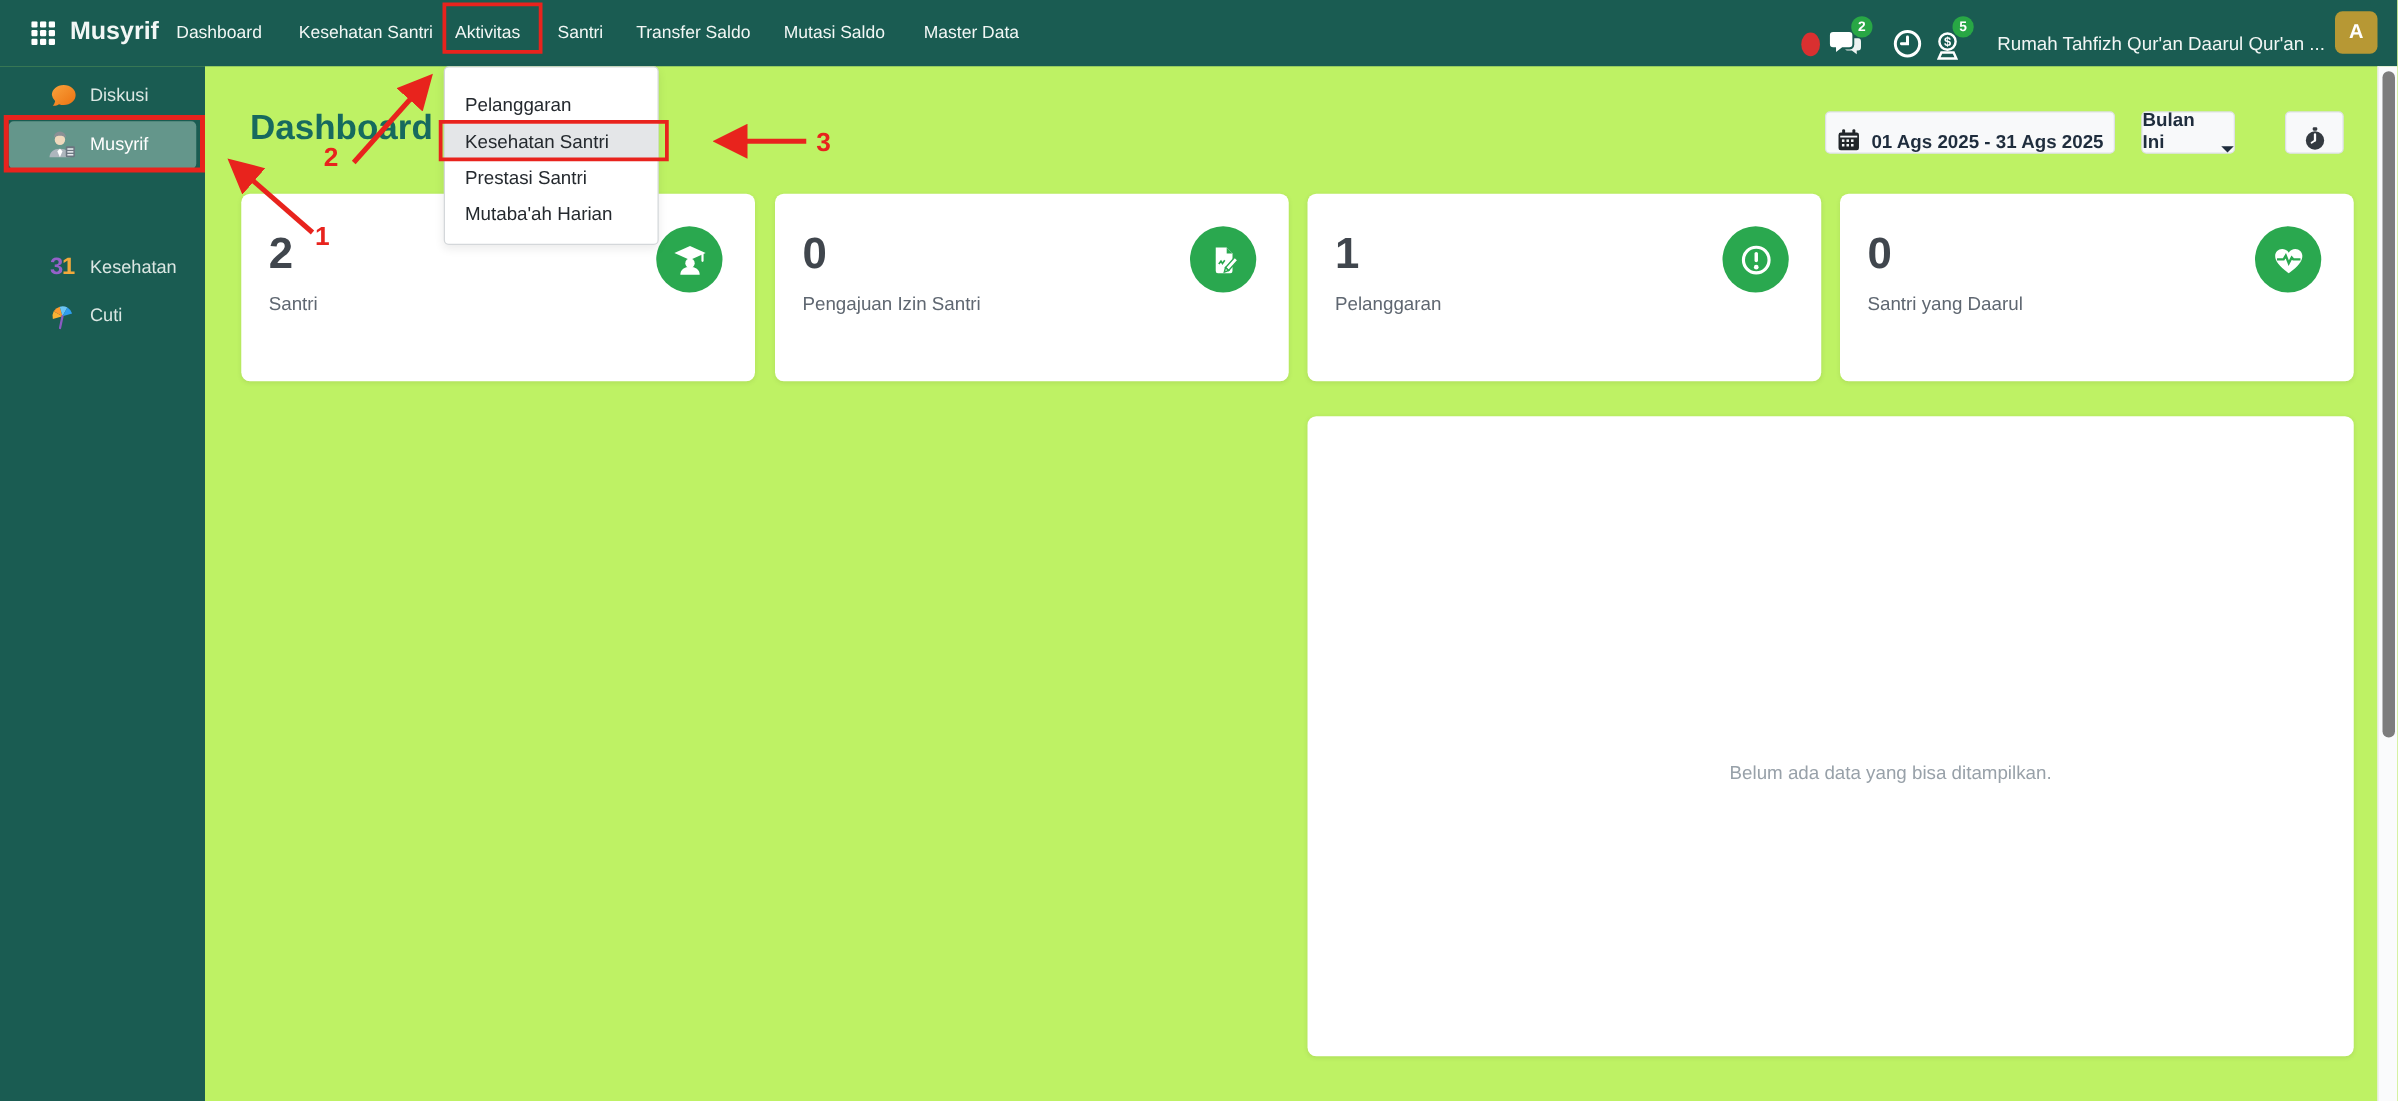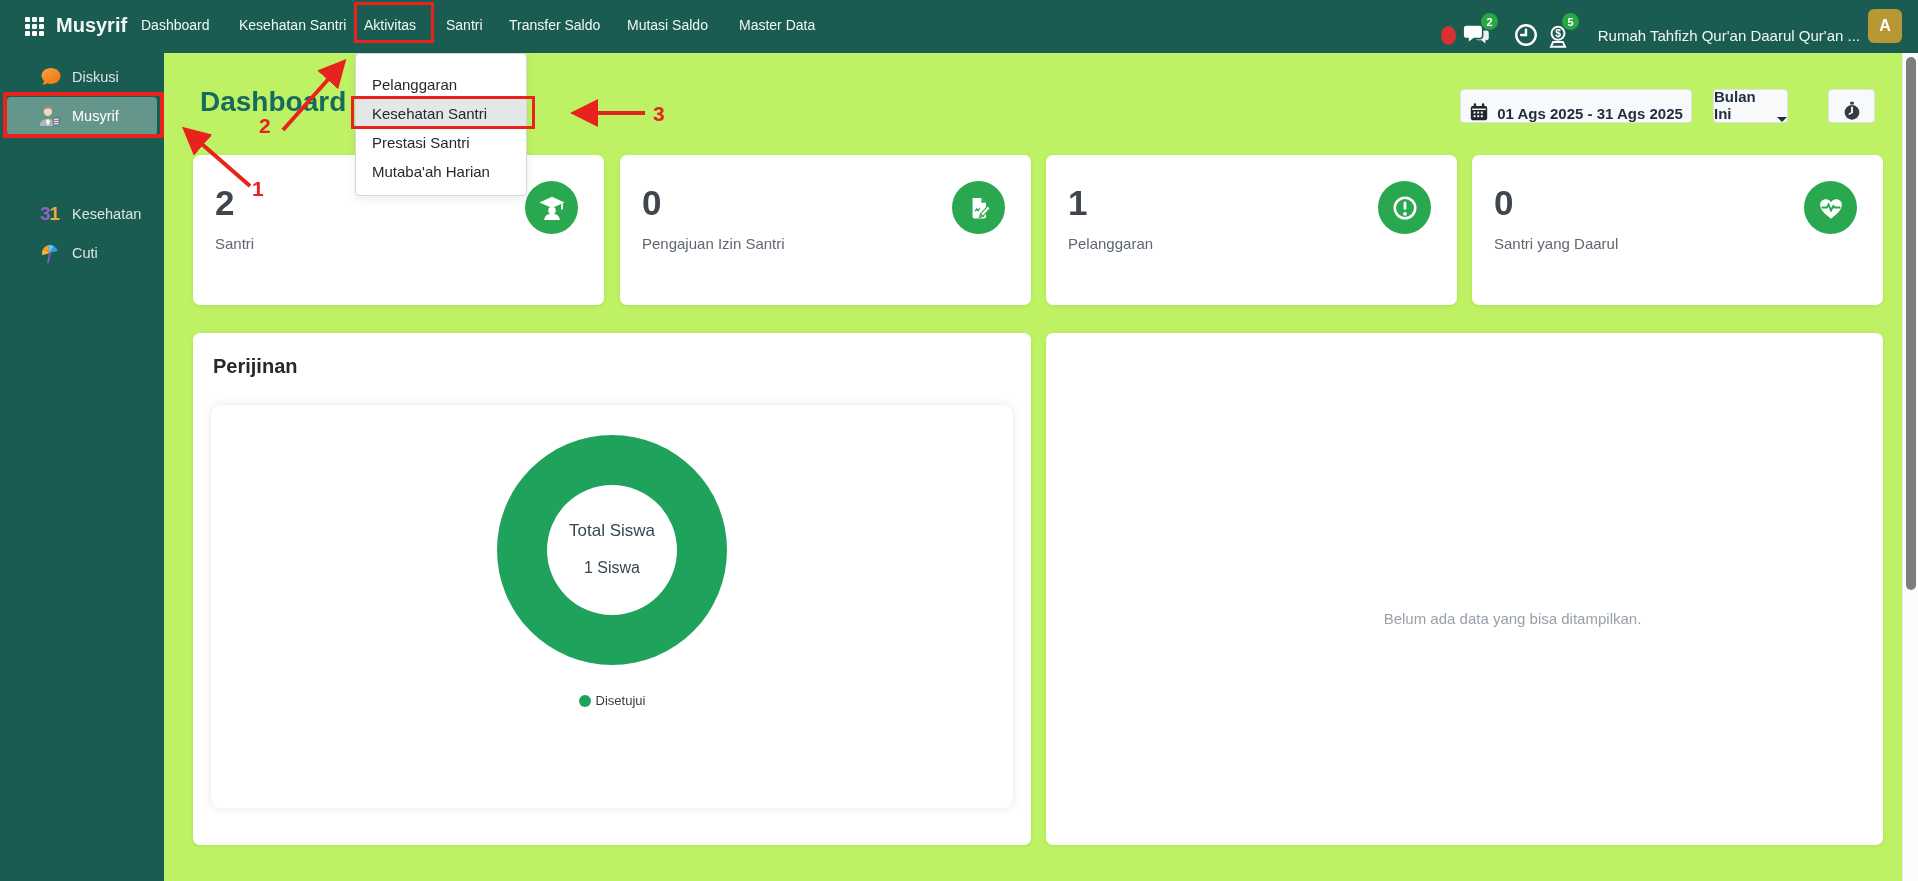--- a/index.html
+++ b/index.html
@@ -266,34 +266,20 @@
     <div class="num">0</div>
     <div class="lbl">Santri yang Daarul</div>
     <div class="bubble">
       <svg width="30" height="30" viewBox="0 0 24 24">
         <path d="M12 20.5C6 16 3.3 12.8 3.3 9.4 3.3 6.9 5.3 5 7.8 5c1.7 0 3.3.9 4.2 2.3C12.9 5.9 14.5 5 16.2 5c2.5 0 4.5 1.9 4.5 4.4 0 3.4-2.7 6.6-8.7 11.1z" fill="#fff"></path>
         <path d="M4.5 11.6h4.2l1.4-2.4 1.9 4.8 1.9-3.6 1 1.2h4.6" stroke="#2aa84f" stroke-width="1.5" fill="none"></path>
       </svg>
     </div>
   </div>
 
-  <div class="card perijinan">
-    <div class="card-title">Perijinan</div>
-    <div class="chart-box">
-      <div class="donut">
-        <div class="hole"></div>
-        <div class="t1">Total Siswa</div>
-        <div class="t2">1 Siswa</div>
-      </div>
-      <div class="legend">
-        <span class="dot"></span>
-        <span>Disetujui</span>
-      </div>
-    </div>
-  </div>
 
   <div class="card panel">
     <div class="panel-empty">Belum ada data yang bisa ditampilkan.</div>
   </div>
 
   <div class="dropdown">
     <div class="dd-item">Pelanggaran</div>
     <div class="dd-item hl">Kesehatan Santri</div>
     <div class="dd-item">Prestasi Santri</div>
     <div class="dd-item">Mutaba'ah Harian</div>

